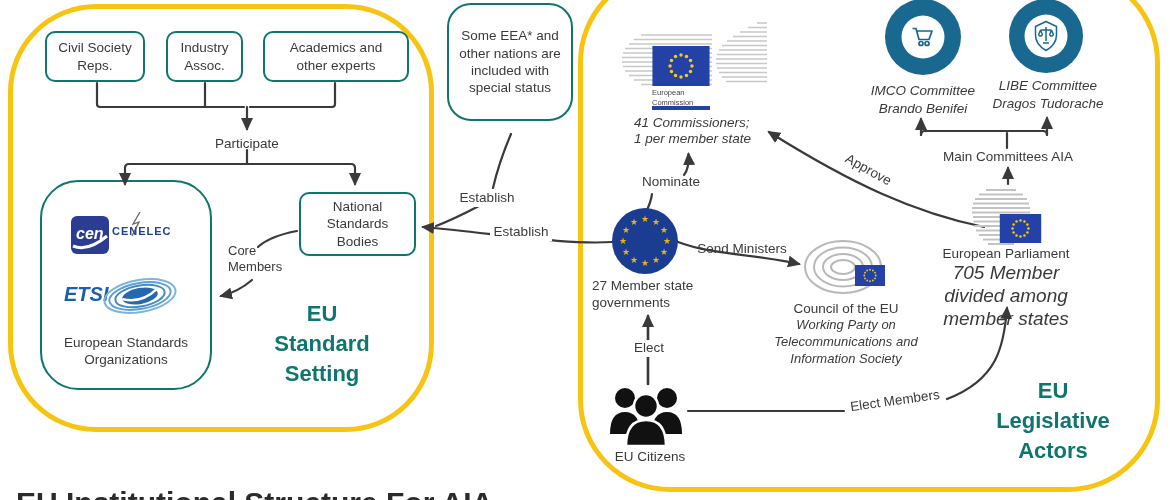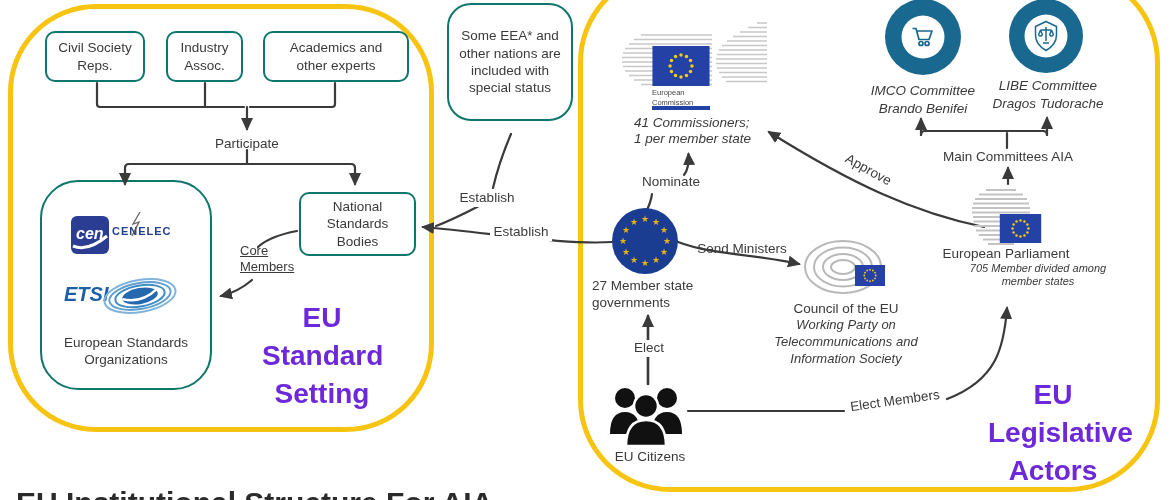--- a/index.html
+++ b/index.html
@@ -15,21 +15,21 @@
     position:absolute; background:#fff; border:2px solid #0f766e; border-radius:10px;
     display:flex; align-items:center; justify-content:center; text-align:center;
     font-size:13.5px; line-height:1.28; color:#3a3a3a; z-index:2;
   }
   .layer{ position:absolute; left:0; top:0; z-index:4; pointer-events:none; }
   .lbl{ position:absolute; font-size:13.5px; line-height:1.25; color:#3a3a3a; z-index:6; }
   .center{ text-align:center; }
   .bgw{ background:#fff; }
   .it{ font-style:italic; }
   .blk span{ display:block; }
-  .heading{ position:absolute; font-size:28px; font-weight:800; line-height:1.36; color:#6d28d9; text-align:center; z-index:6; }
+  .heading{ position:absolute; font-size:22px; font-weight:800; line-height:1.36; color:#0f766e; text-align:center; z-index:6; }
   .ln{ stroke:#3A3A3A; stroke-width:2.2; fill:none; stroke-linecap:round; }
   #eso-box{ display:block; }
   .abs{ position:absolute; }
   #footer-title{ position:absolute; left:16px; top:486px; font-size:30px; font-weight:800; color:#2B2B2B; white-space:nowrap; z-index:6; }
 </style>
 </head>
 <body>
 
 <div id="canvas">
 
@@ -213,21 +213,21 @@
       </g>
     </svg>
     <div class="abs center" style="left:8px;top:152px;width:152px;">European Standards Organizations</div>
   </div>
 
   <div class="node" style="left:447px;top:3px;width:126px;height:118px;border-radius:24px;">
     <span style="width:104px;margin:auto;">Some EEA* and other nations are included with special status</span>
   </div>
 
   <div class="lbl center" style="left:204px;top:136px;width:86px;">Participate</div>
-  <div class="lbl" style="left:240px;top:243px;width:64px;font-size:13px;text-decoration:underline;">Core Members</div>
+  <div class="lbl" style="left:228px;top:243px;width:64px;font-size:13px;">Core Members</div>
   <div class="heading" style="left:262px;top:299px;width:120px;">EU Standard Setting</div>
 
   <div class="lbl center bgw" style="left:455px;top:190px;width:64px;">Establish</div>
   <div class="lbl center bgw" style="left:490px;top:224px;width:62px;">Establish</div>
   <div class="lbl center" style="left:636px;top:174px;width:70px;">Nominate</div>
   <div class="lbl center" style="left:692px;top:241px;width:100px;">Send Ministers</div>
   <div class="lbl center bgw" style="left:629px;top:340px;width:40px;">Elect</div>
   <div class="lbl center" style="left:845px;top:393px;width:100px;transform:rotate(-8deg);">Elect Members</div>
   <div class="lbl center bgw" style="left:832px;top:162px;width:72px;transform:rotate(29deg);">Approve</div>
 
@@ -247,21 +247,21 @@
   </div>
 
   <div class="lbl center" style="left:786px;top:301px;width:120px;">Council of the EU</div>
   <div class="lbl blk it center" style="left:768px;top:317px;width:156px;font-size:13px;line-height:1.3;">
     <span>Working Party on</span>
     <span>Telecommunications and</span>
     <span>Information Society</span>
   </div>
 
   <div class="lbl center" style="left:936px;top:246px;width:140px;">European Parliament</div>
-  <div class="lbl blk it center" style="left:924px;top:262px;width:164px;font-size:11px;line-height:1.2;margin-left:32px;">
+  <div class="lbl blk it center" style="left:924px;top:262px;width:164px;font-size:19px;line-height:1.2;">
     <span>705 Member divided among</span>
     <span>member states</span>
   </div>
 
   <div class="lbl center" style="left:936px;top:149px;width:144px;">Main Committees AIA</div>
   <div class="lbl blk it center" style="left:863px;top:82px;width:120px;line-height:1.3;">
     <span>IMCO Committee</span>
     <span>Brando Benifei</span>
   </div>
   <div class="lbl blk it center" style="left:986px;top:77px;width:124px;line-height:1.3;">

